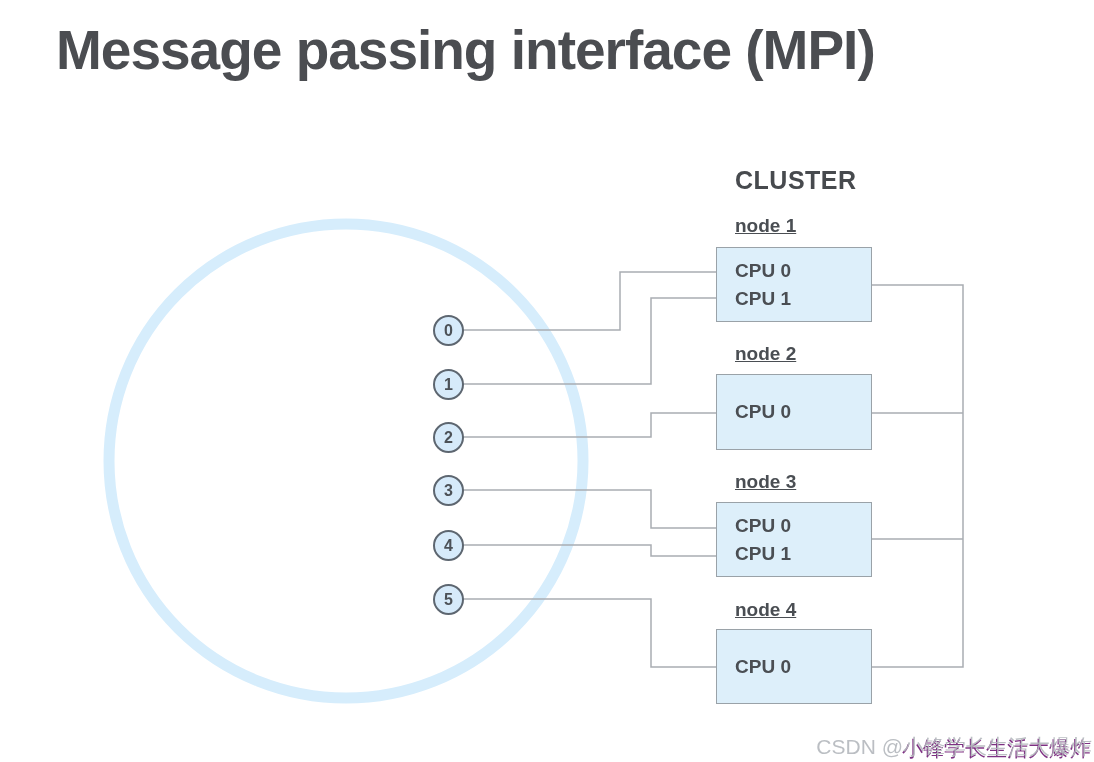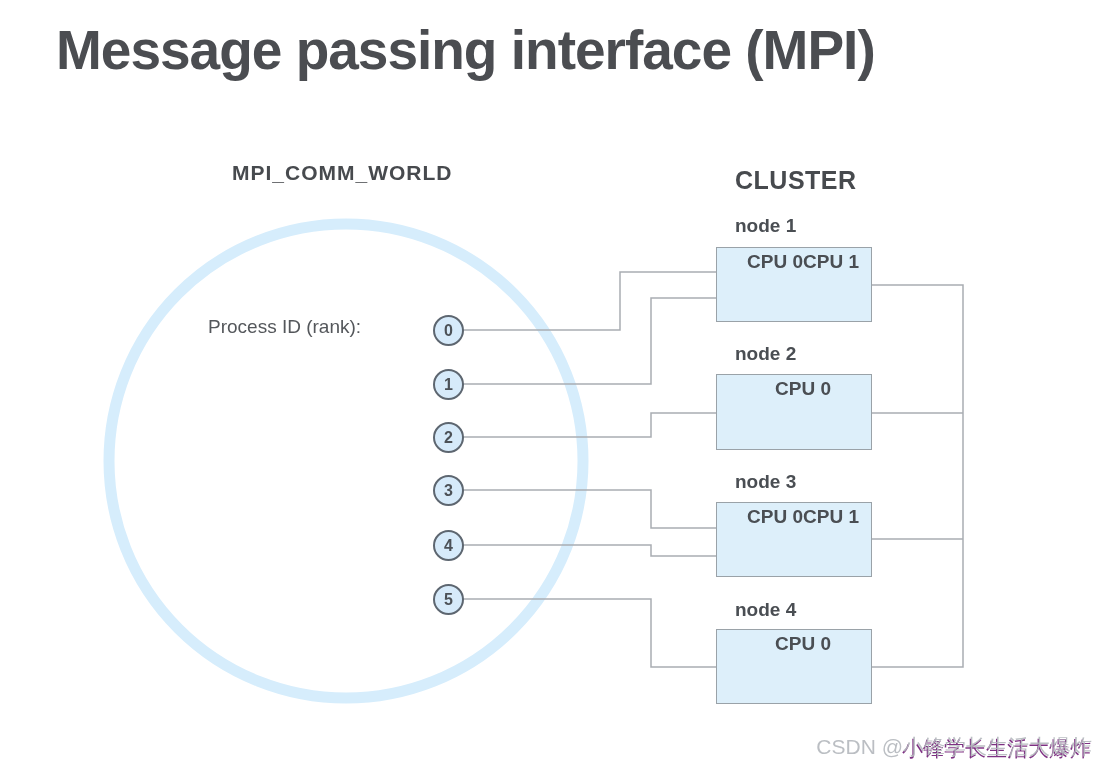--- a/index.html
+++ b/index.html
@@ -15,25 +15,25 @@
   .label{position:absolute;color:#4a4e53;white-space:nowrap;}
   .comm-label{left:232px;top:161px;font-size:21px;font-weight:bold;letter-spacing:1px;color:#474a4e;}
   .cluster-label{left:735px;top:166px;font-size:25px;font-weight:bold;letter-spacing:0.5px;color:#474a4e;}
   .process-id-label{left:208px;top:316px;font-size:19px;font-weight:500;color:#54575b;}
   .rank-circle{
     position:absolute;left:433px;width:31px;height:31px;box-sizing:border-box;
     border:2.5px solid #5d6670;border-radius:50%;background:#d6eafa;
     display:flex;align-items:center;justify-content:center;
     font-size:16px;font-weight:bold;color:#4c5157;
   }
-  .node-label{position:absolute;left:735px;font-size:19px;font-weight:600;color:#4a4e53;}
+  .node-label{position:absolute;left:735px;font-size:19px;font-weight:600;color:#4a4e53;text-decoration:underline;}
   .node-box{
     position:absolute;left:716px;width:156px;box-sizing:border-box;
     background:#ddeffa;border:1.5px solid #9aa2a8;
-    display:flex;flex-direction:row;justify-content:center;
+    display:flex;flex-direction:column;justify-content:center;
     padding-left:18px;
   }
   .cpu-line{font-size:19px;font-weight:600;color:#4a4e53;line-height:28px;}
   .watermark{position:absolute;font-size:21px;color:#b4b8bd;white-space:nowrap;opacity:0.9;}
   .watermark.copy1{right:2px;top:733px;}
   .watermark.copy2{right:3px;top:735px;color:#701a75;}
 </style>
 </head>
 <body>
 
@@ -52,23 +52,21 @@
       <path d="M463 490 H651 V528 H716"></path>
       <path d="M463 545 H651 V556 H716"></path>
       <path d="M463 599 H651 V667 H716"></path>
 
       <path d="M872 285 H963 V667 H872"></path>
       <path d="M872 413 H963"></path>
       <path d="M872 539 H963"></path>
     </g>
   </svg>
 
-  <div class="label comm-label">MPI_COMM_WORLD</div>
   <div class="label cluster-label">CLUSTER</div>
-  <div class="label process-id-label">Process ID (rank):</div>
 
   <div class="rank-circle" style="top:315px;">
     <span>0</span>
   </div>
   <div class="rank-circle" style="top:369px;">
     <span>1</span>
   </div>
   <div class="rank-circle" style="top:422px;">
     <span>2</span>
   </div>

